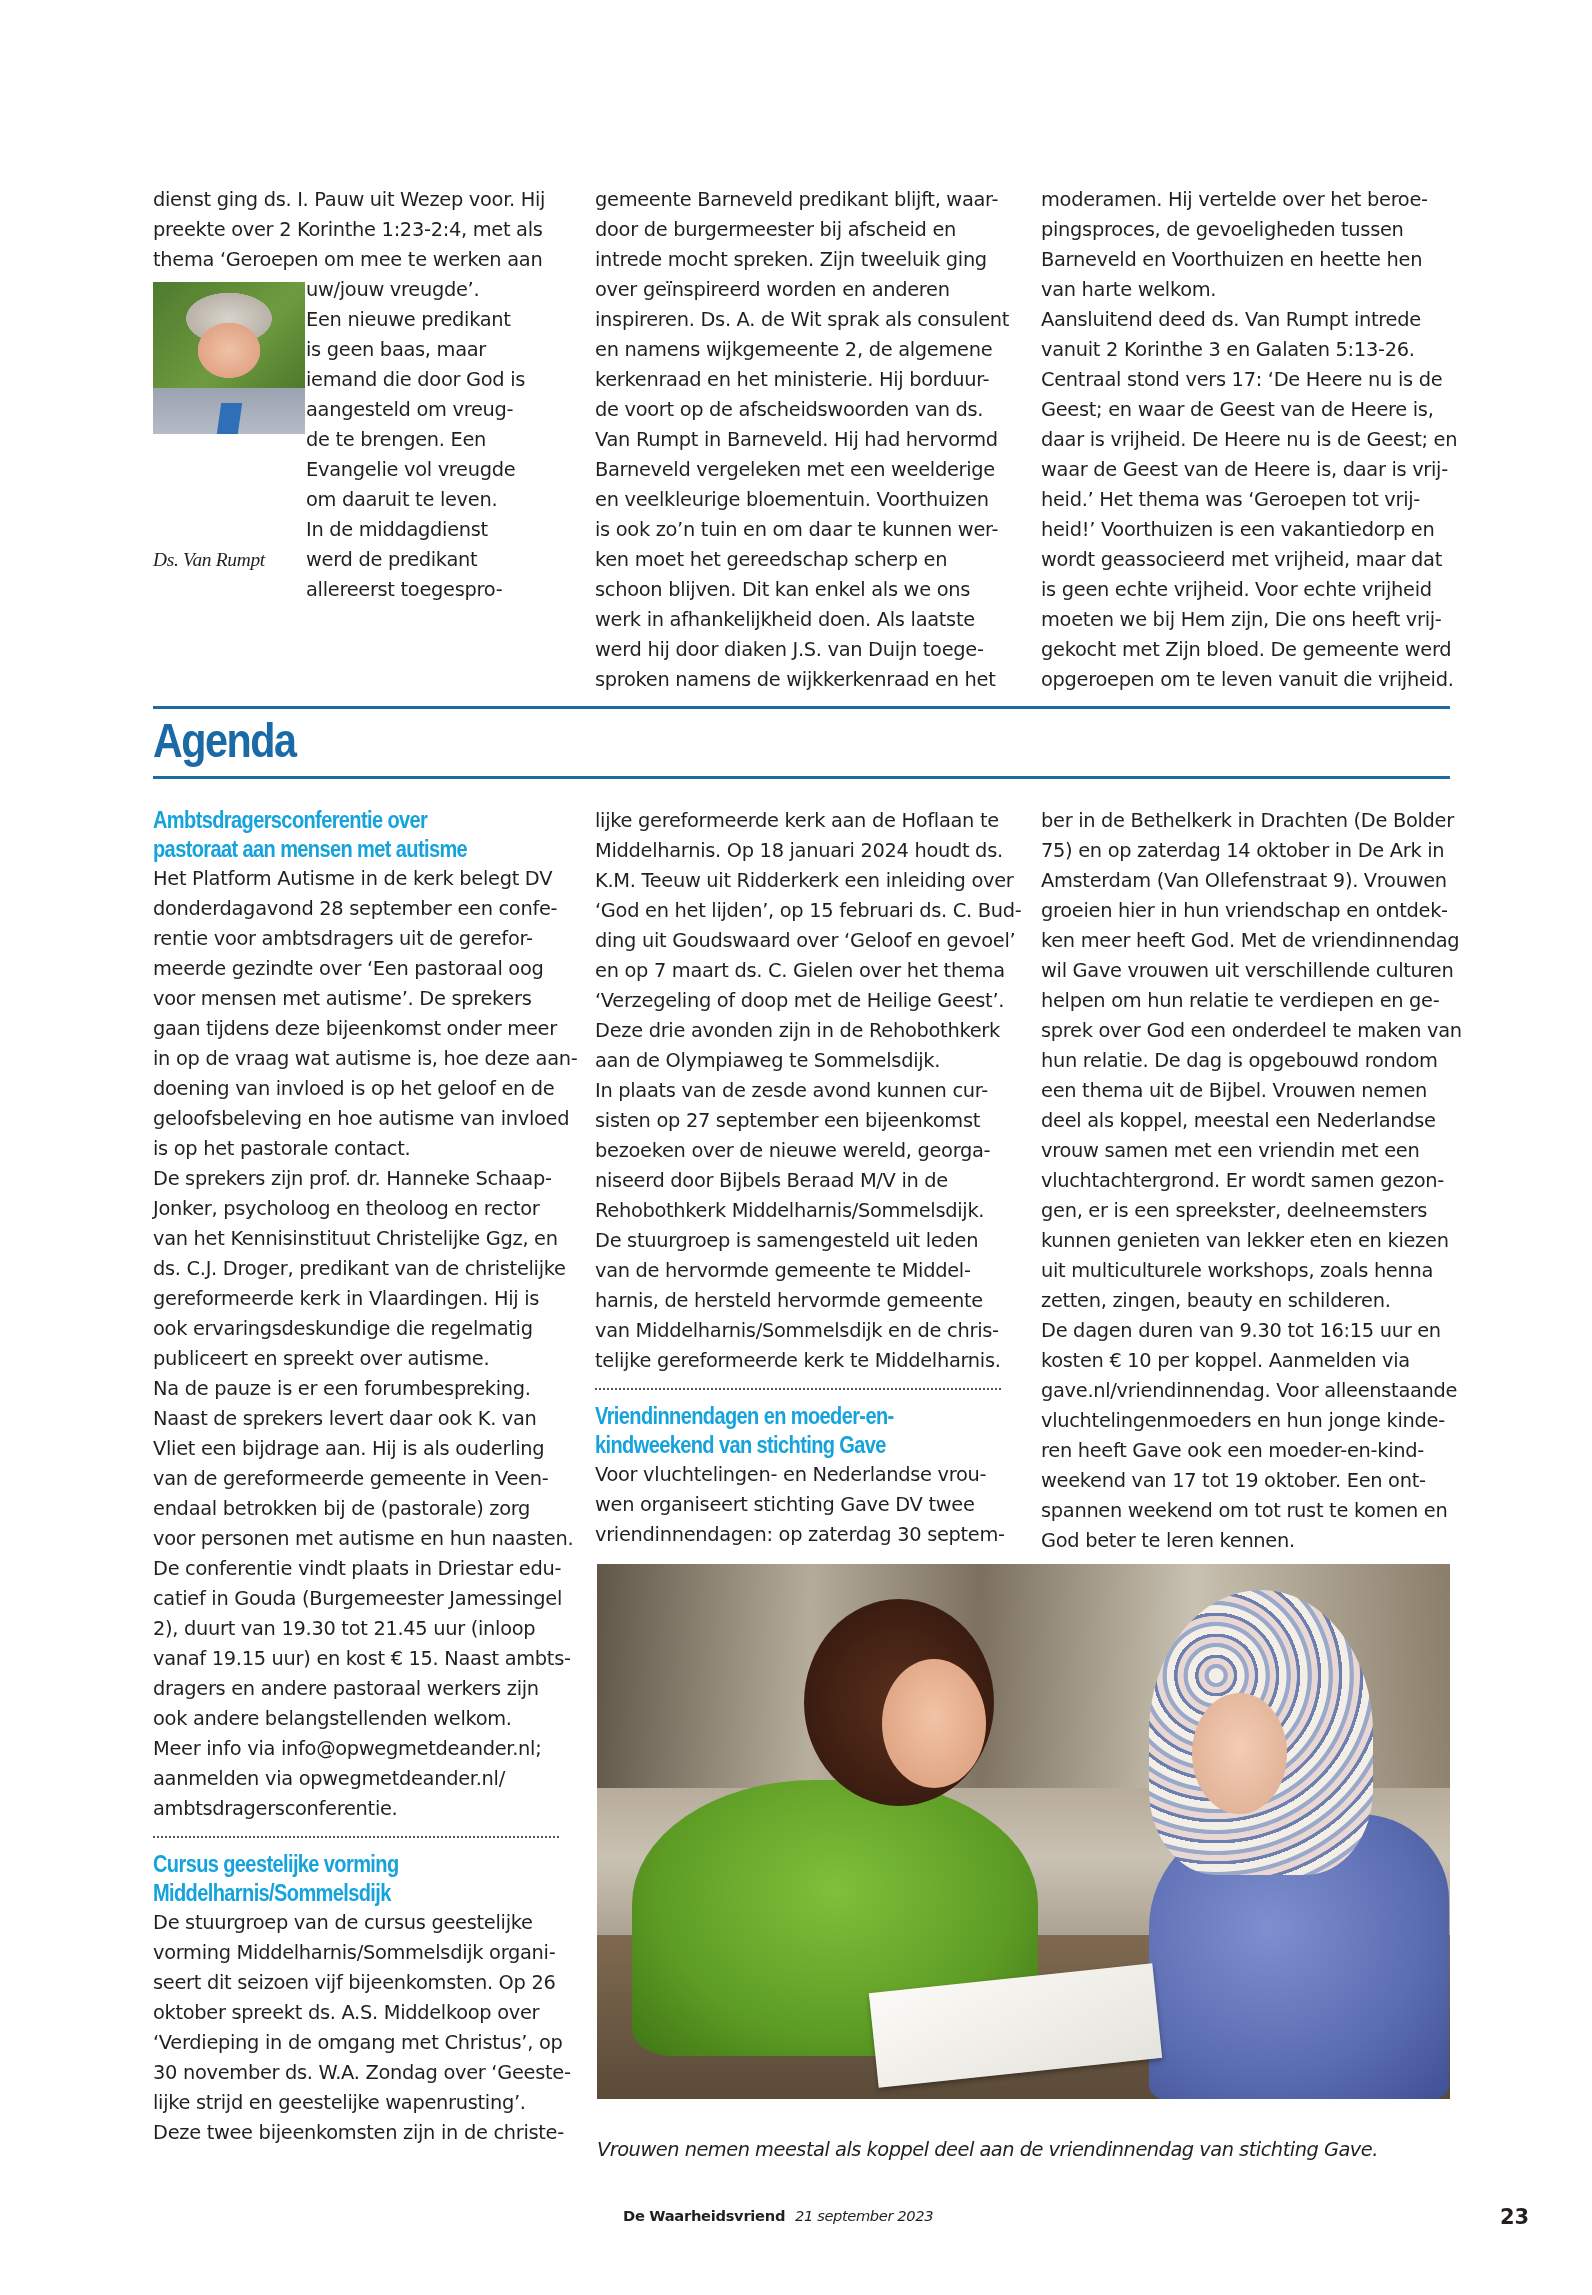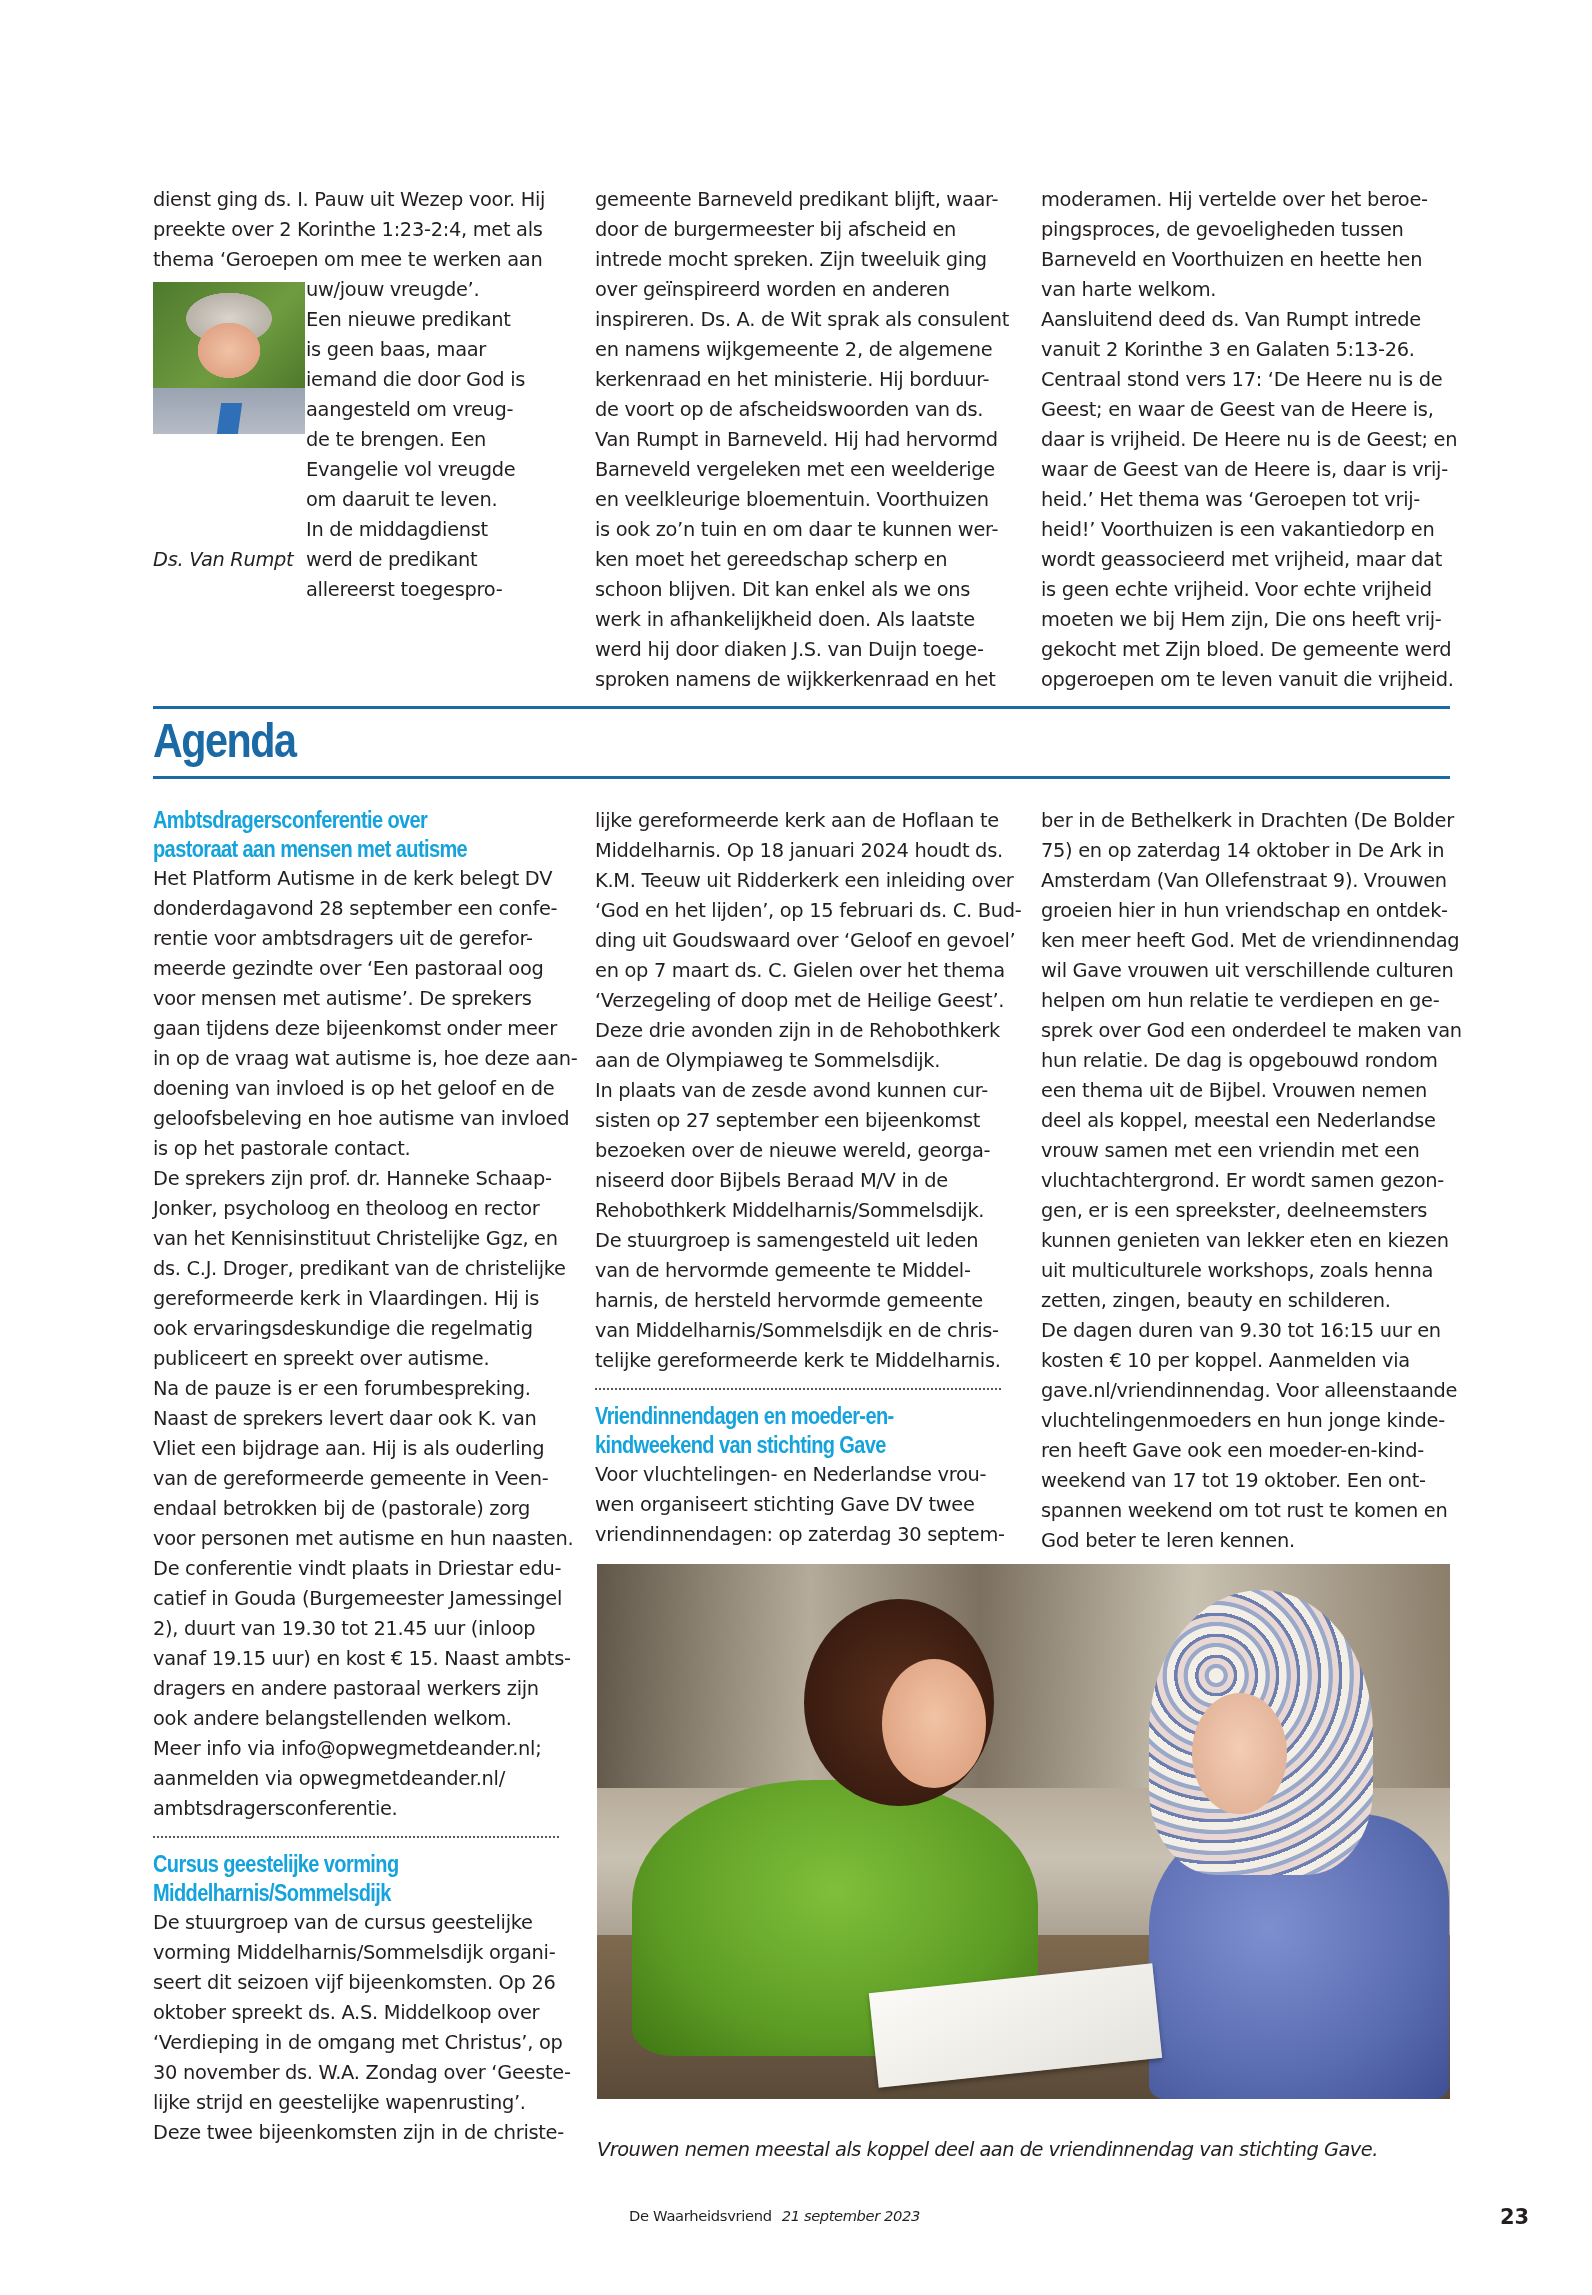--- a/index.html
+++ b/index.html
@@ -25,21 +25,21 @@
     background:
       radial-gradient(ellipse 34% 30% at 50% 45%, #f0c2a6 0%, #e2a486 60%, transparent 61%),
       radial-gradient(ellipse 40% 24% at 50% 24%, #d9d4cc 0%, #b8b2a8 70%, transparent 71%),
       linear-gradient(180deg, transparent 70%, #9aa3b1 70%, #b6bcc6 100%),
       linear-gradient(135deg, #4e7a2e 0%, #6f9b40 50%, #3f6a22 100%);
   }
   .portrait .tie {
     position: absolute; left: 66px; top: 121px; width: 21px; height: 31px;
     background: #2f6fb7; transform: skewX(-8deg);
   }
-  .caption-left { font-style: italic; }
+  .caption-left { font-style: italic; font-family: Liberation Serif, serif; }
   .indent { padding-left: 153px; }
 
   
   .rule { position: absolute; left: 153px; width: 1297px; height: 2.6px; background: #1b6aa5; }
   #rule-top { top: 706px; }
   #rule-bottom { top: 776px; }
   #agenda-title {
     position: absolute; left: 153px; top: 711px;
     font-family: "Liberation Sans", sans-serif; font-weight: bold;
     font-size: 48px; line-height: 60px; color: #1b6aa5; letter-spacing: -1.7px;
@@ -84,21 +84,21 @@
   .ph-paper { position:absolute; left:276px; top:414px; width:285px; height:95px;
     background: linear-gradient(160deg,#fbfaf6 0%,#e5e3dd 100%); transform: rotate(-6deg); box-shadow: 0 2.6px 5.2px rgba(0,0,0,.35); }
 
   #photo-caption {
     position: absolute; left: 597px; top: 2104px; font-style: italic;
     font-size: 19.4px; line-height: 28px; letter-spacing: -0.5px; white-space: nowrap; margin-top: 32px;
   }
 
   
   #footer { position: absolute; left: 623px; top: 2207px; font-size: 14.7px; white-space: nowrap; }
-  #footer .pub { font-weight: normal; letter-spacing: -0.3px; margin-left: 6px; }
+  #footer .pub { font-weight: bold; letter-spacing: -0.3px; }
   #footer .date { font-style: italic; margin-left: 5.2px; letter-spacing: -0.4px; }
   #page-number { position: absolute; left: 1500px; top: 2205px; font-weight: bold; font-size: 21px; }
 </style>
 </head>
 <body>
 
 <div class="col" id="top-col-1">
   <div>
     <span class="line">dienst ging ds. I. Pauw uit Wezep voor. Hij</span>
     <span class="line">preekte over 2 Korinthe 1:23-2:4, met als</span>

